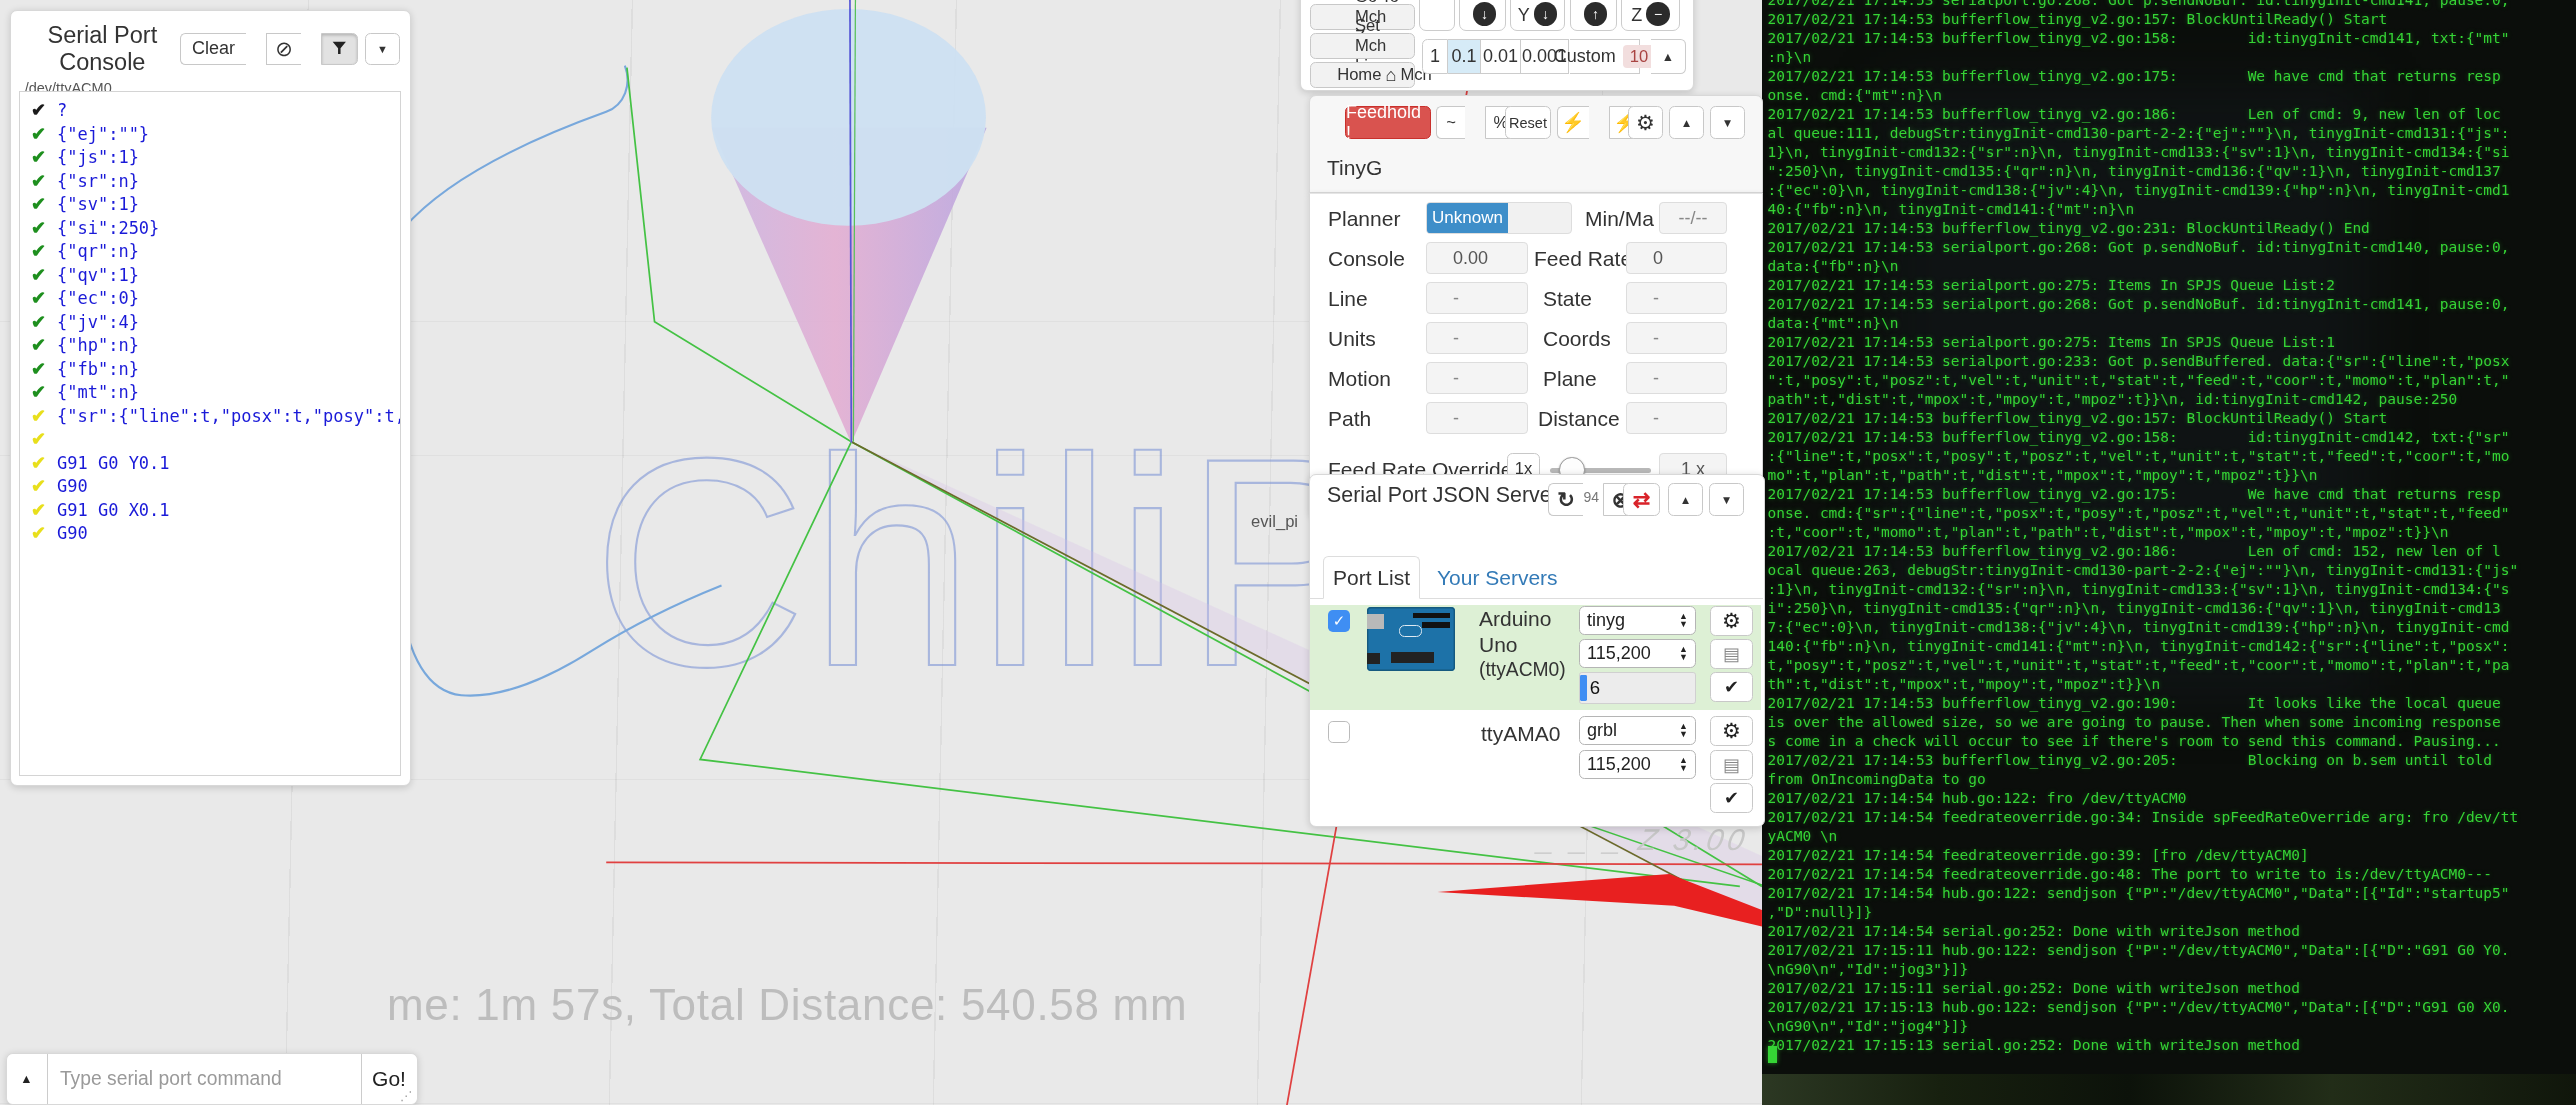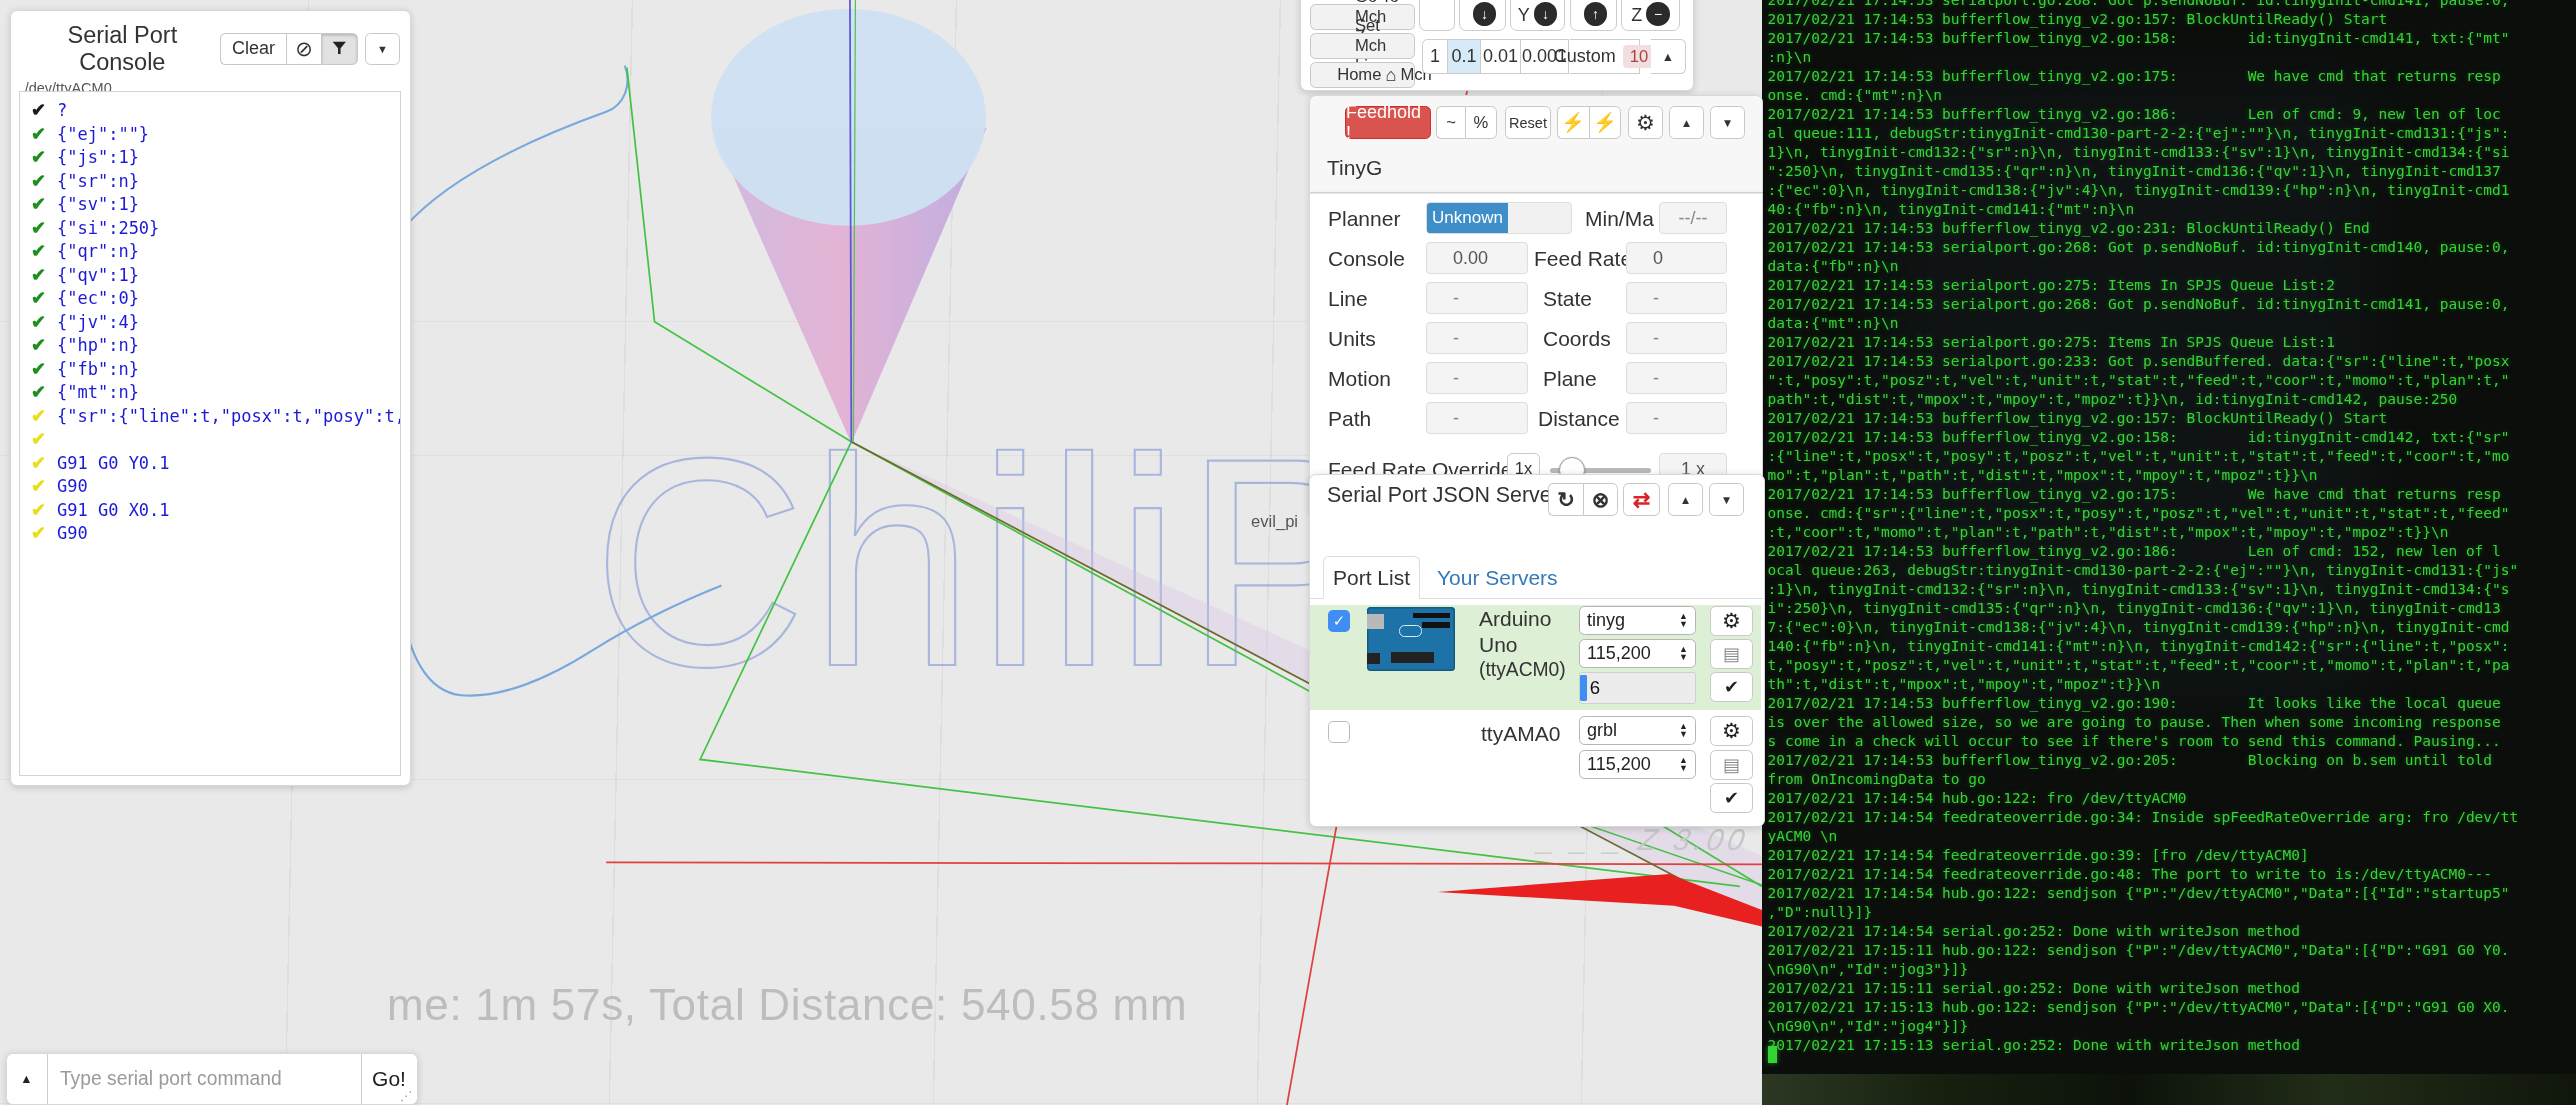--- a/index.html
+++ b/index.html
@@ -18,21 +18,21 @@
   .stats-text{position:absolute;left:387px;top:980px;font-size:44px;color:#bdbdbd;white-space:nowrap;letter-spacing:0.7px;}
   .zlabel{position:absolute;left:1539px;top:823px;font-size:30px;font-style:italic;color:#c7c7c7;
       transform:skewX(-10deg);white-space:nowrap;letter-spacing:4.1px;}
   
   .panel{position:absolute;background:#fff;border:0.7px solid #d8d8d8;border-radius:7px;
          box-shadow:0 1.4px 7px rgba(0,0,0,0.15);}
   .btn{display:flex;align-items:center;justify-content:center;background:#fff;border:0.7px solid #c8c8c8;
        border-radius:5.5px;font-size:16.6px;color:#333;box-sizing:border-box;}
   .btn.gray{background:#f2f2f2;}
   .btn.pressed{background:#e2e2e2;box-shadow:inset 0 1.4px 2.8px rgba(0,0,0,0.2);}
-  .btn-group{display:flex;}
+  .btn-group{display:flex;gap:20px;}
   .btn-group .btn{border-radius:0;border-right-width:0;}
   .btn-group .btn:first-child{border-radius:5.5px 0 0 5.5px;}
   .btn-group .btn:last-child{border-radius:0 5.5px 5.5px 0;border-right-width:0.7px;}
   
   .console-panel{left:9.7px;top:9.7px;width:399px;height:774px;}
   .console-head{display:flex;align-items:center;padding:11px 9.7px 2.8px 14px;text-align:center;}
   .console-title{font-size:23.5px;color:#333;flex:1;}
   .console-dev{padding:1.4px 14px 7px 14px;font-size:14.5px;color:#555;}
   .console-list{position:absolute;left:8.3px;right:8.3px;top:80px;bottom:8.3px;border:0.7px solid #d4d4d4;
       background:#fff;overflow:hidden;padding:7px 0 0 11px;}

